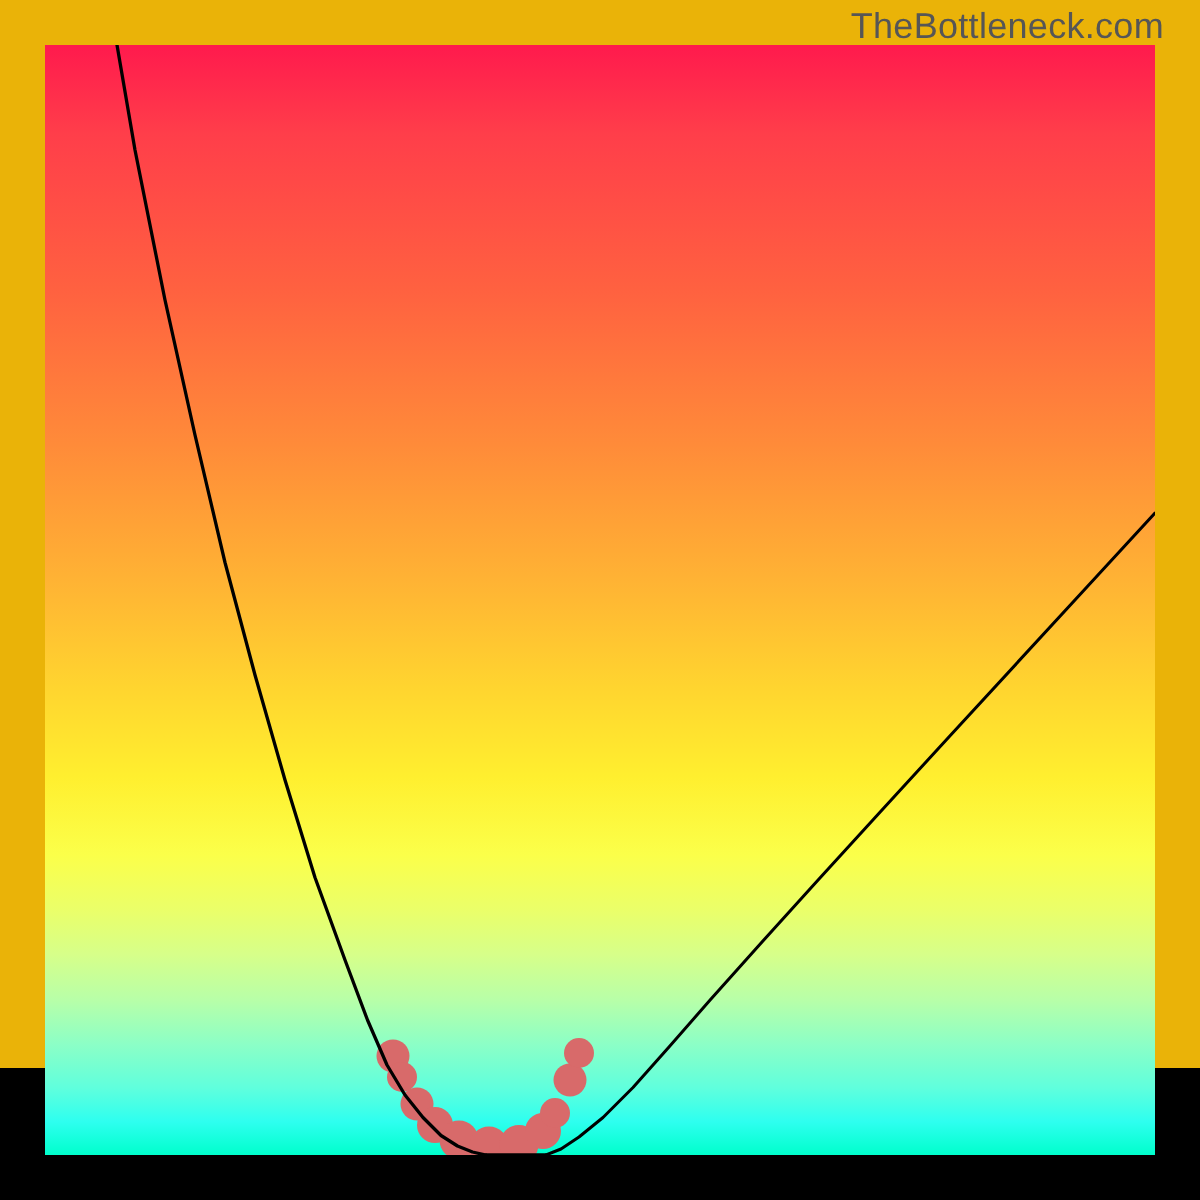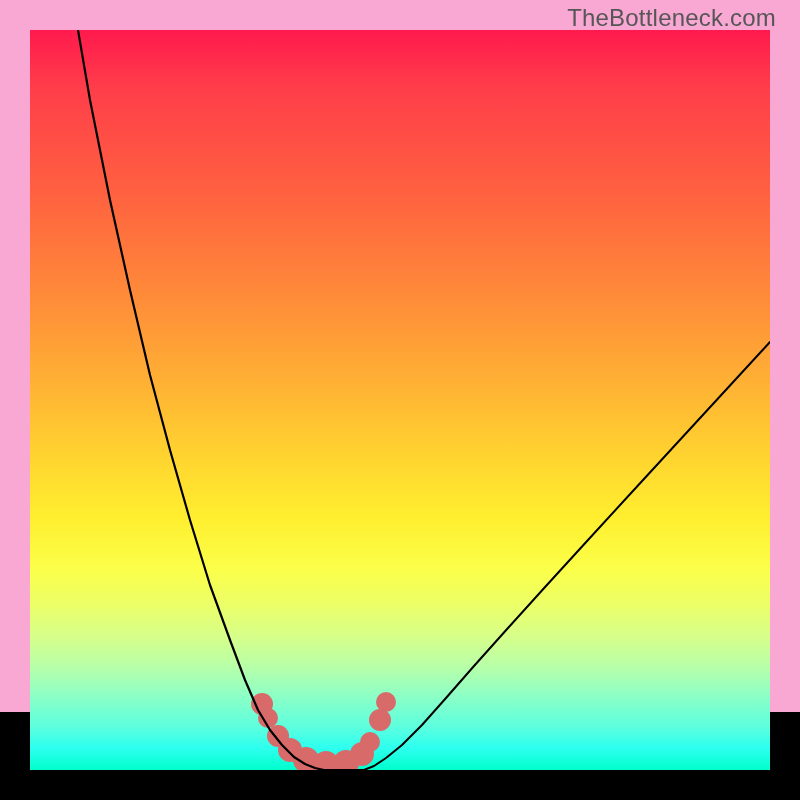--- a/index.html
+++ b/index.html
@@ -10,21 +10,21 @@
     overflow: hidden;
     background: #000;
     font-family: Arial, Helvetica, sans-serif;
   }
   .frame {
     position: absolute;
     top: 0;
     left: 0;
     width: 800px;
     height: 712px;
-    background: #f9a8d4;
+    background: #eab308;
   }
   .plot {
     position: absolute;
     top: 30px;
     left: 30px;
     width: 740px;
     height: 740px;
     background: linear-gradient(
       to bottom,
       #ff1a4d 0%,

